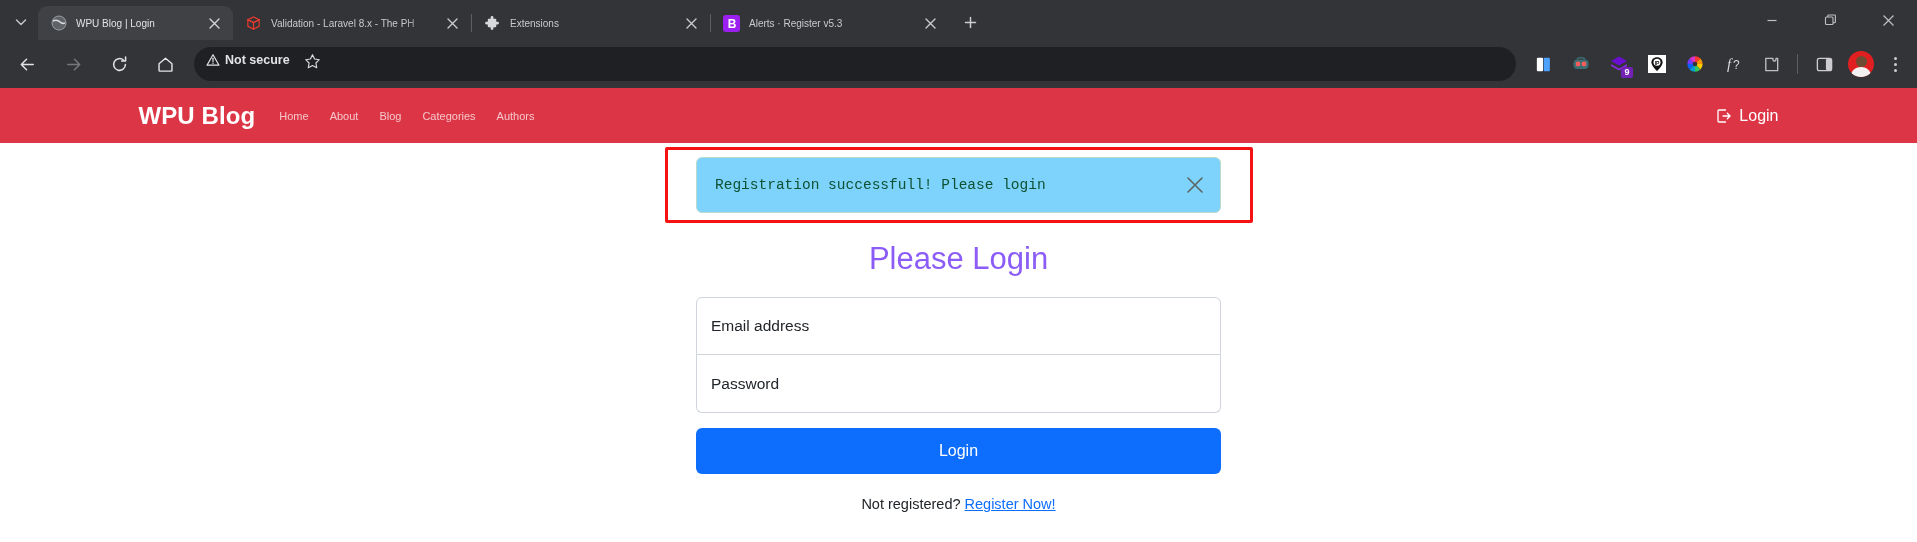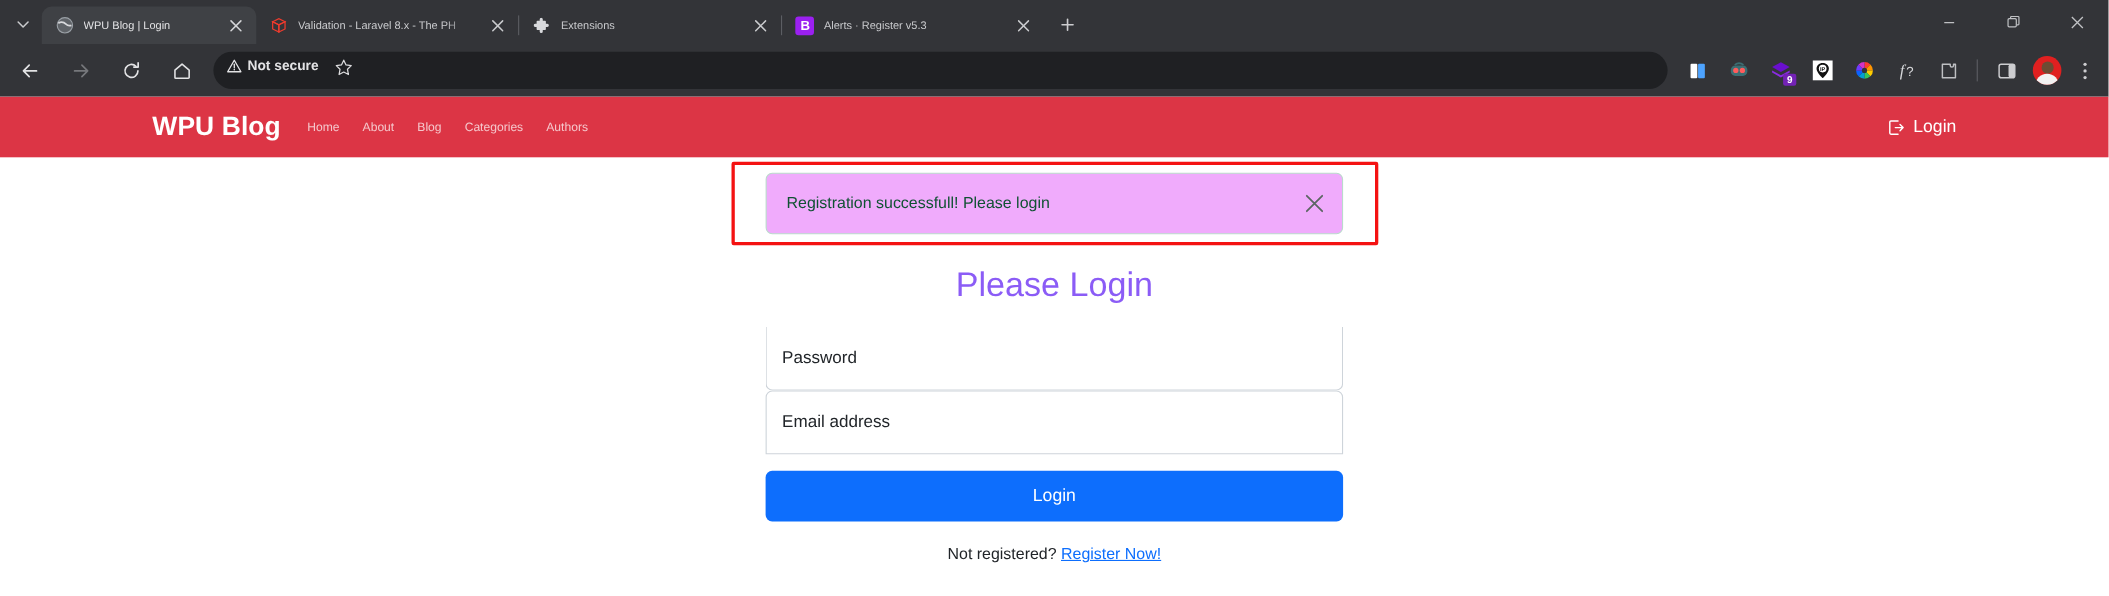--- a/index.html
+++ b/index.html
@@ -247,29 +247,30 @@
     position: absolute;
     left: -10px; top: -10px;
     width: 588px; height: 76px;
     border: 3px solid #f41212;
     border-radius: 2px;
     pointer-events: none;
   }
   .alert {
     width: 525px;
     margin: 0 auto;
-    background: #f0abfc;
+    background: #7dd3fc;
     border: 1px solid #badbcc;
     border-radius: 6px;
     padding: 15px 14px 15px 18px;
     display: flex;
     align-items: center;
     color: #0f5132;
     font-size: 14.5px;
     min-height: 56px;
+    font-family: Liberation Mono, monospace;
   }
   .alert .msg { flex: 1 1 auto; }
   .alert .xbtn {
     width: 22px; height: 22px;
     flex: 0 0 auto;
     display:flex; align-items:center; justify-content:center;
     margin-left: 10px;
   }
 
   .formtitle {
@@ -563,26 +564,26 @@
             <svg width="20" height="20" viewBox="0 0 20 20">
               <path d="M3 3 L17 17 M17 3 L3 17" stroke="#5b6662" stroke-width="1.6" stroke-linecap="round"></path>
             </svg>
           </span>
         </div>
       </div>
 
       <h1 class="formtitle">Please Login</h1>
 
       <form class="loginform">
+        <div class="floatgroup first">
+          <span class="ph">Email address</span>
+        </div>
         <div class="floatgroup second">
           <span class="ph">Password</span>
         </div>
-        <div class="floatgroup first">
-          <span class="ph">Email address</span>
-        </div>
         <button class="loginbtn" type="submit">Login</button>
       </form>
 
       <div class="registerline">
         <span>Not registered?</span>
         <a href="#">Register Now!</a>
       </div>
     </div>
   </div>
 </div>

